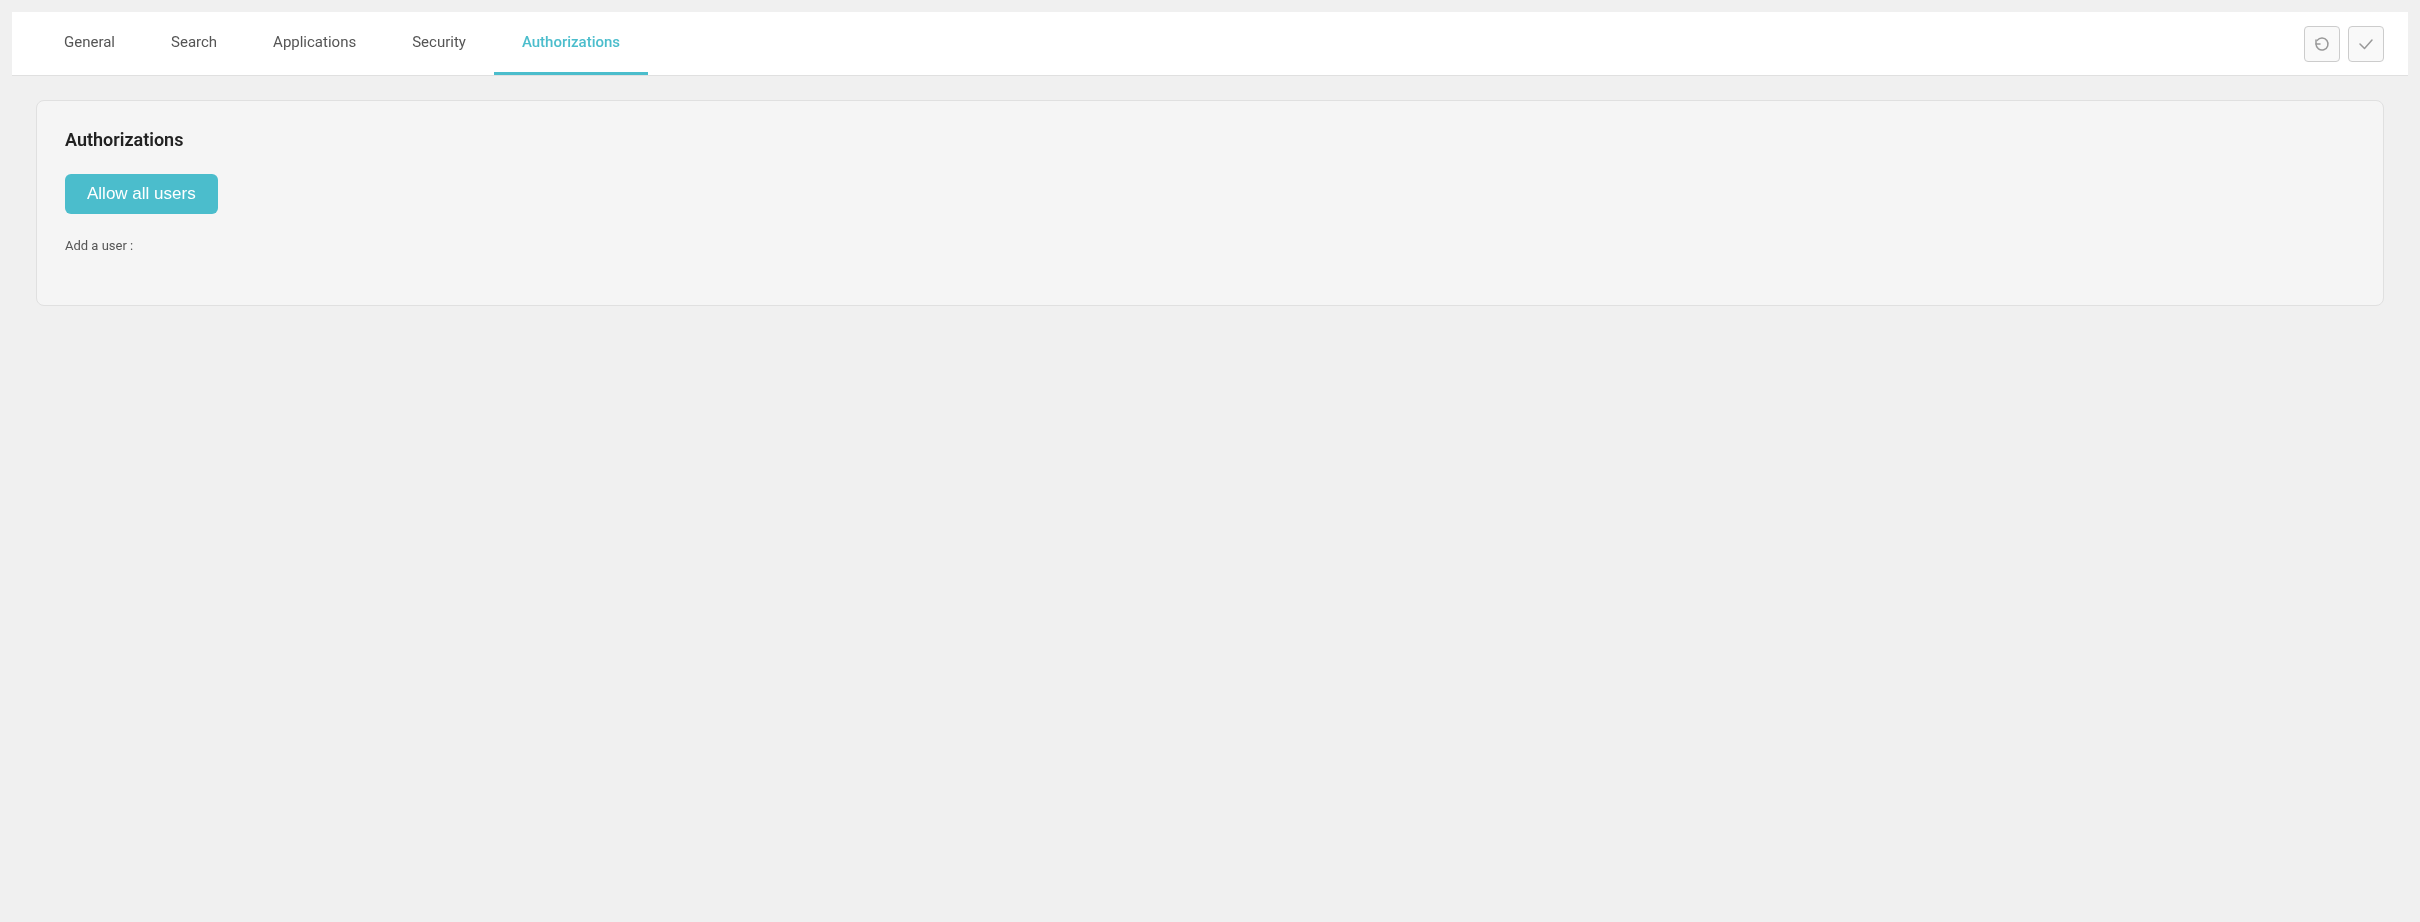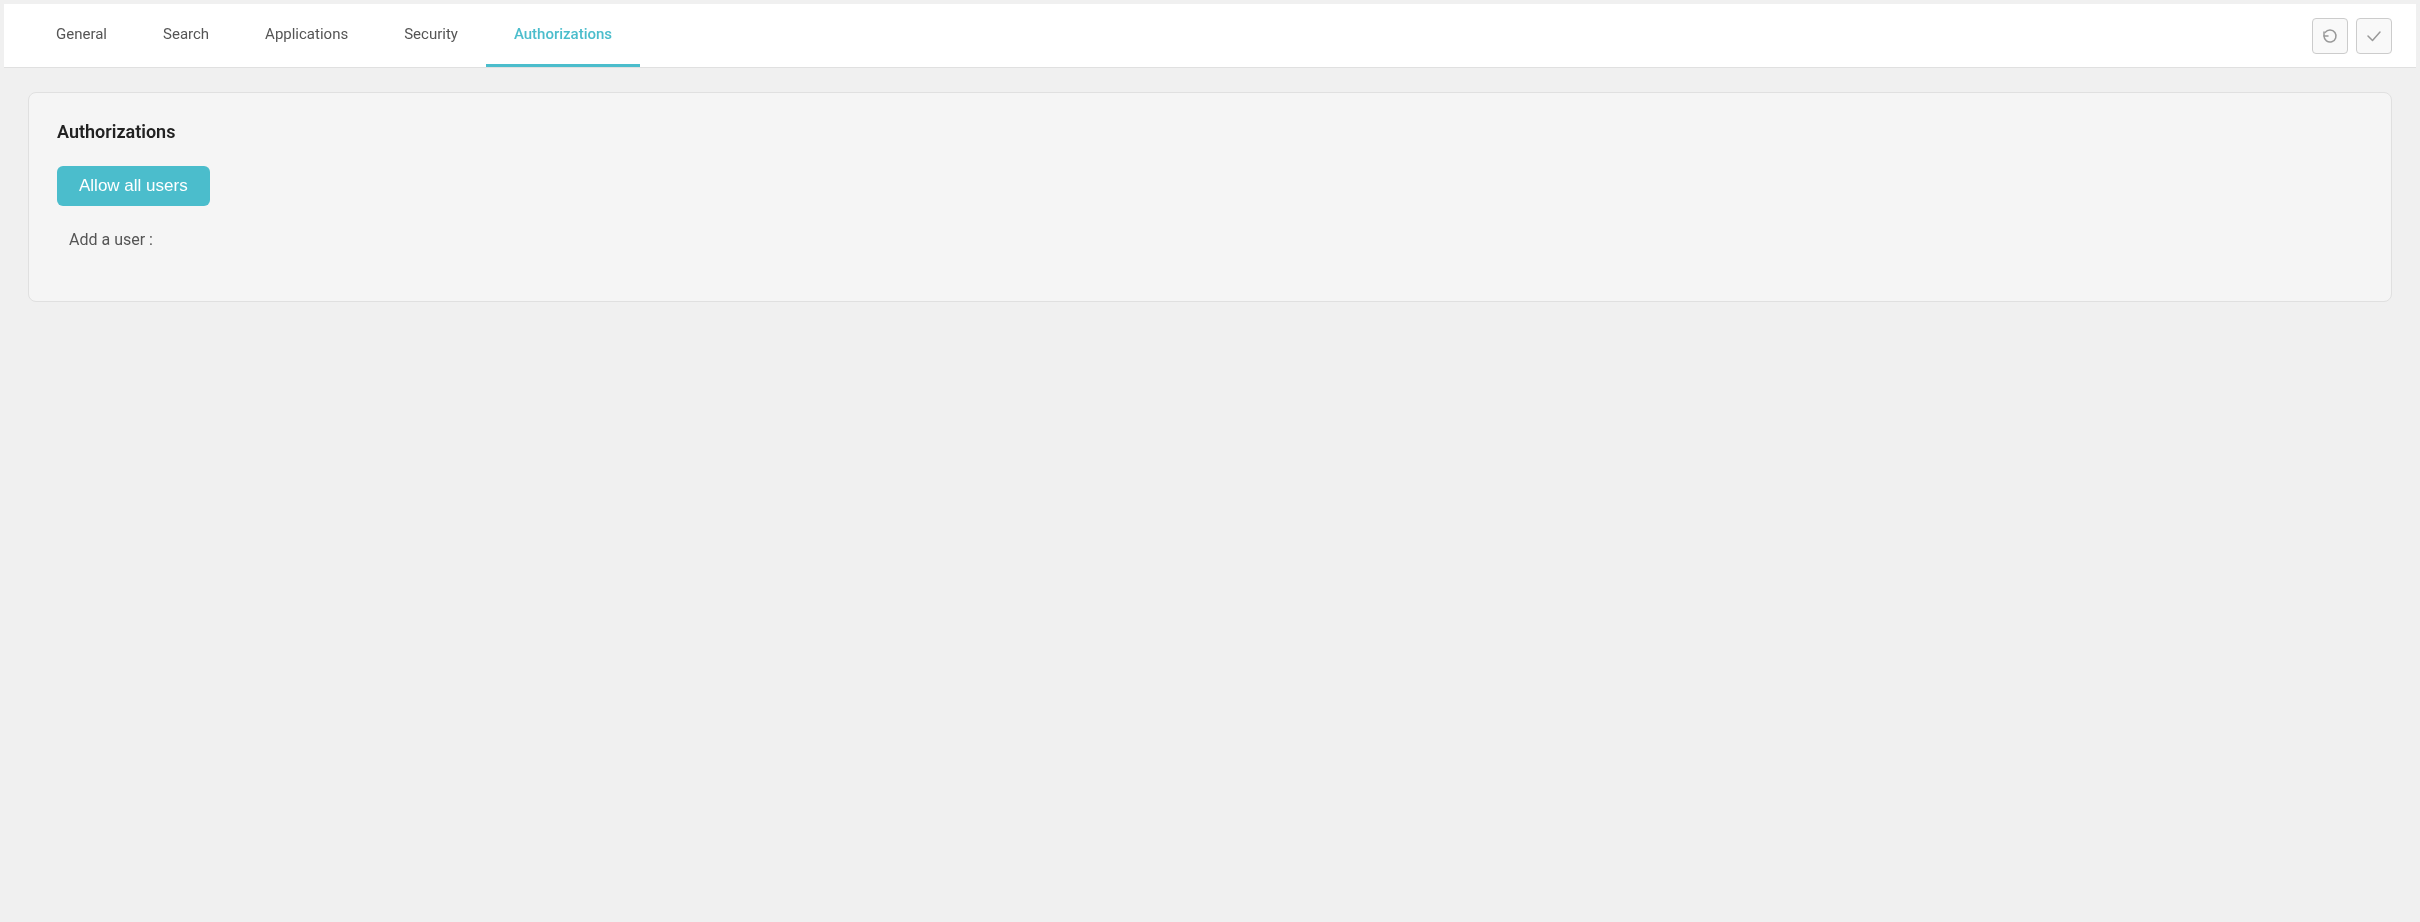--- a/index.html
+++ b/index.html
@@ -12,21 +12,21 @@
       font-family: -apple-system, BlinkMacSystemFont, 'Segoe UI', Roboto, Helvetica, Arial, sans-serif;
       background-color: #f0f0f0;
       color: #333;
       font-size: 14px;
     }
 
     .page-container {
       width: 100%;
       min-height: 100vh;
       background: #f0f0f0;
-      padding: 4px;
+      padding: 12px;
     }
 
     
     .top-nav {
       background: #fff;
       border-bottom: 1px solid #e0e0e0;
       display: flex;
       align-items: center;
       padding: 0 24px;
       height: 64px;
@@ -114,23 +114,22 @@
 
     .add-user-row {
       display: flex;
       align-items: center;
       gap: 12px;
       margin-bottom: 24px;
     }
 
     .add-user-label {
       color: #555;
-      font-size: 16px;
+      font-size: 13px;
       white-space: nowrap;
-      margin-left: 12px;
     }
 
     .search-input {
       border: 1px solid #ccc;
       border-radius: 4px;
       padding: 8px 14px;
       font-size: 14px;
       width: 280px;
       outline: none;
       background: #fff;

